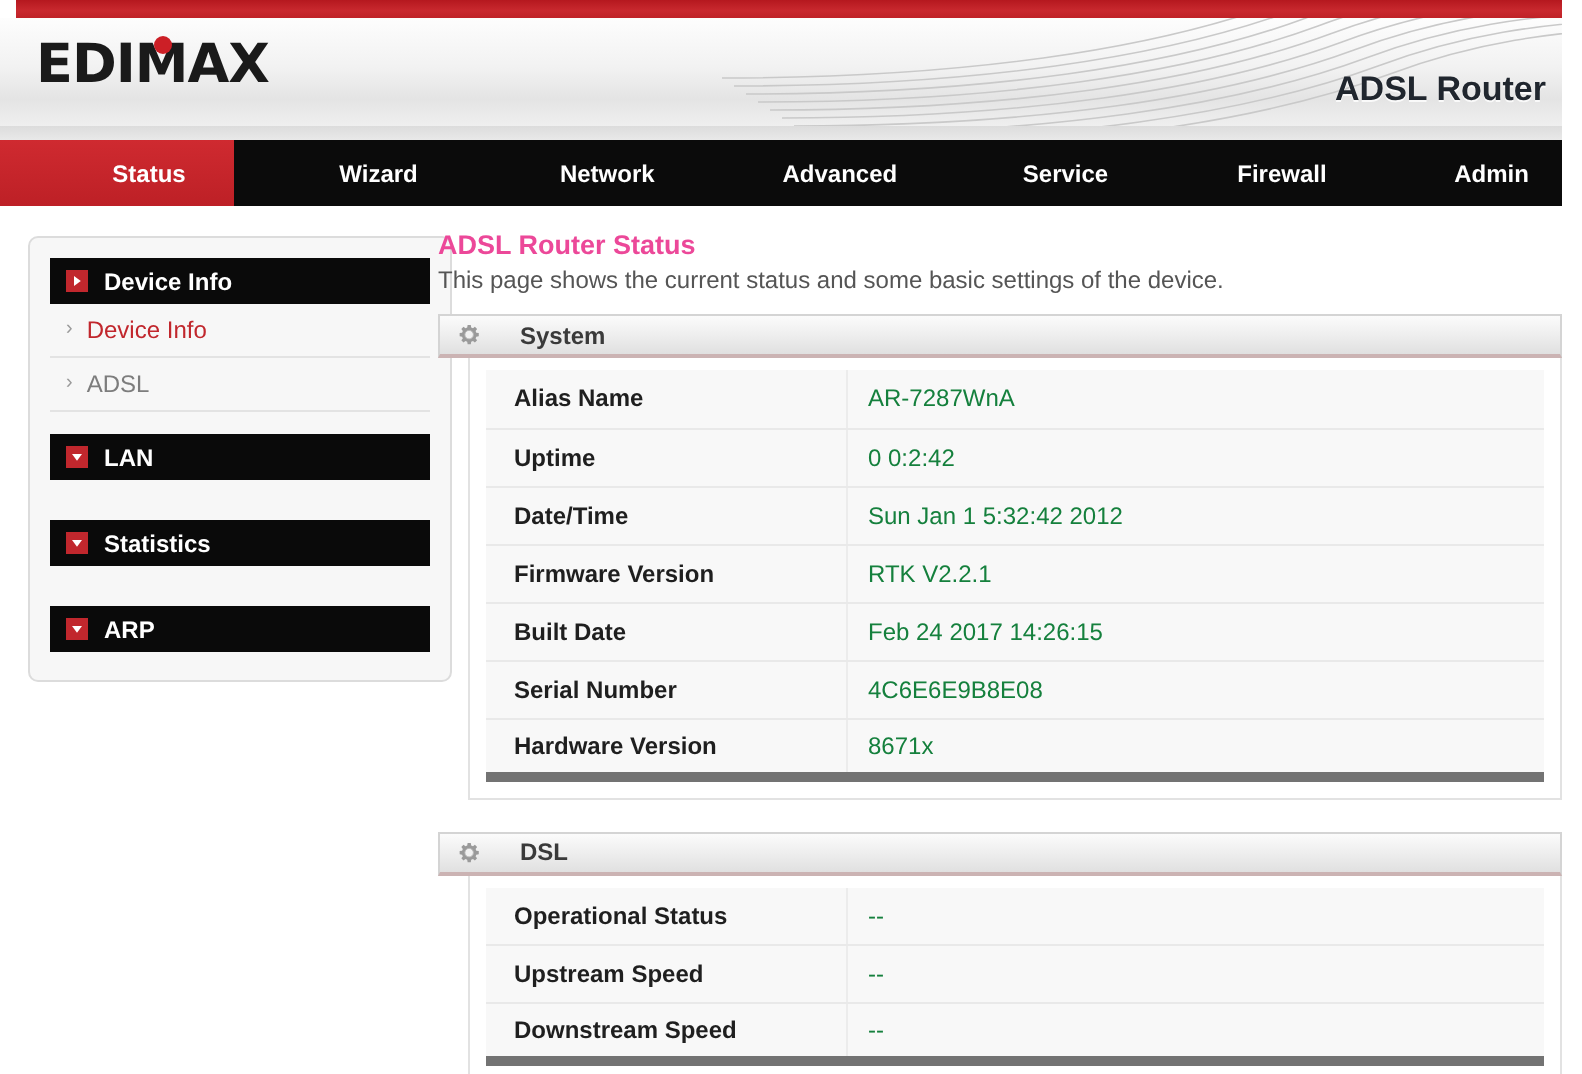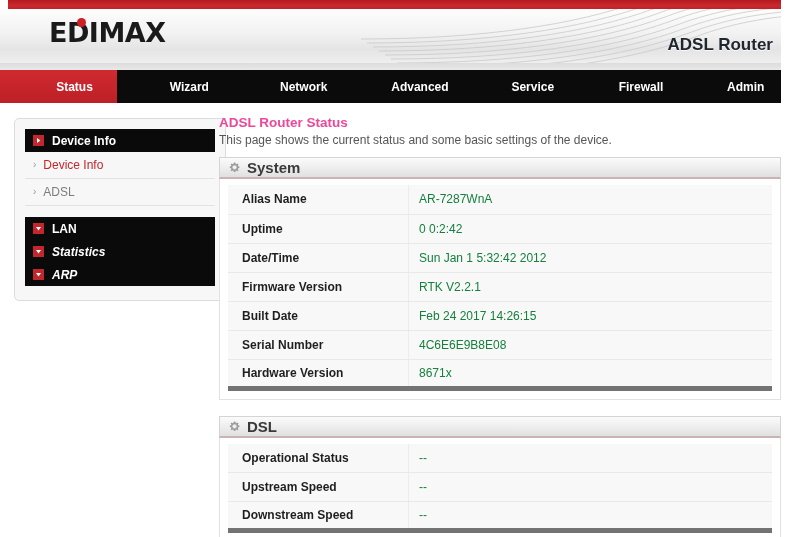--- a/index.html
+++ b/index.html
@@ -71,21 +71,20 @@
     height: 42px;
   }
   .logo-word {
     font-family: "DejaVu Sans", sans-serif;
     font-weight: bold;
     font-size: 27px;
     letter-spacing: -0.5px;
     color: #1a1a1a;
     line-height: 28px;
     white-space: nowrap;
-    margin-left: 31px;
   }
   .logo-dot {
     position: absolute;
     left: 59px; top: -1px;
     width: 9px; height: 9px;
     border-radius: 50%;
     background: #cc1f26;
   }
   .logo-tag {
     font-family: "Liberation Sans", sans-serif;
@@ -148,21 +147,21 @@
     box-sizing: border-box;
   }
   .side-section-head {
     background: #0a0a0a;
     height: 23px;
     display: flex;
     align-items: center;
     padding-left: 8px;
     margin-bottom: 0px;
   }
-  .side-section-head + .side-section-head { margin-top: 0; font-style: italic; }
+  .side-section-head + .side-section-head { margin-top: 20px; }
   .sq-icon {
     width: 11px; height: 11px;
     background: #c1272d;
     display: inline-flex;
     align-items: center;
     justify-content: center;
     margin-right: 8px;
     flex: none;
   }
   .sq-icon svg { display: block; }
@@ -227,29 +226,31 @@
     box-sizing: border-box;
   }
   .gear {
     margin-right: 7px;
     display: inline-flex;
     flex: none;
   }
   .panel-title {
     font-family: "Liberation Sans", sans-serif;
     font-weight: bold;
-    font-size: 15px;
+    font-size: 12px;
     color: #3a3a3a;
     white-space: nowrap;
+    margin-left: 13px;
   }
   .panel-body {
     border: 1px solid #e2e2e2;
     border-top: none;
     background: #ffffff;
     padding: 6px 8px 8px 8px;
+    margin-left: 15px;
   }
   table.kv {
     width: 100%;
     border-collapse: collapse;
     table-layout: fixed;
   }
   table.kv tr { height: 29px; }
   table.kv td {
     font-family: "Liberation Sans", sans-serif;
     font-size: 12px;

